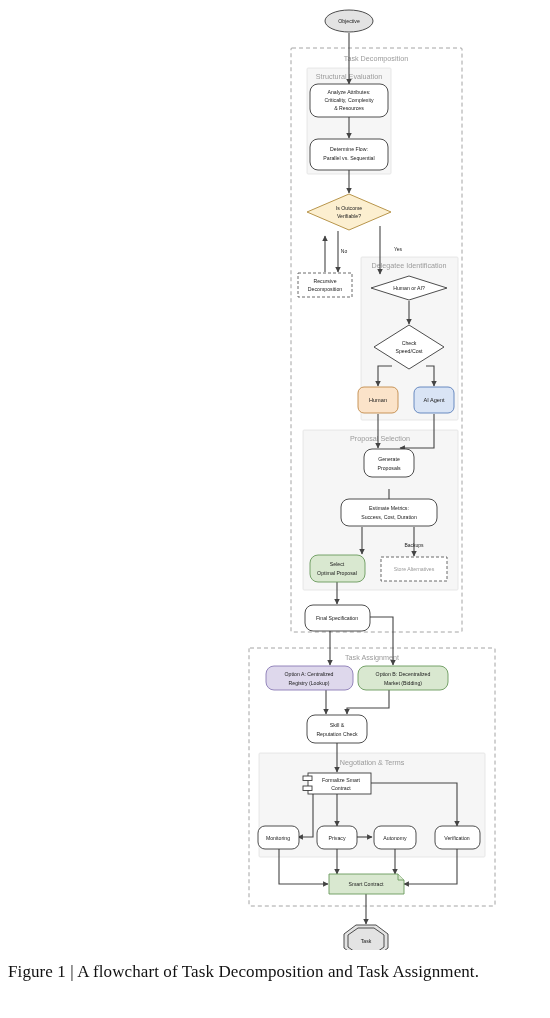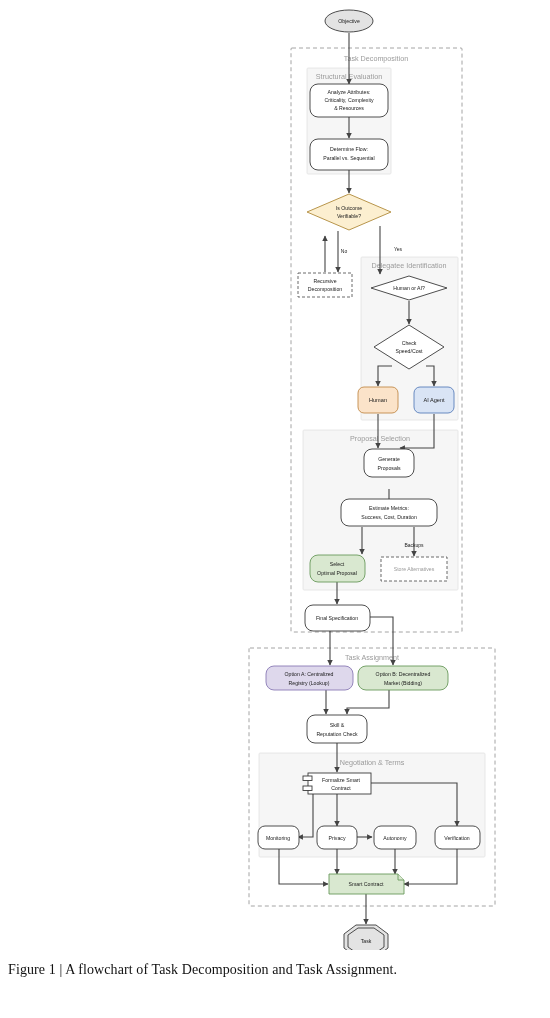--- a/index.html
+++ b/index.html
@@ -99,21 +99,21 @@
     fill: #222222;
     text-anchor: middle;
     font-family: "Liberation Sans", sans-serif;
   }
   #caption {
     position: absolute;
     left: 8px;
     top: 962px;
     width: 534px;
     font-family: "Liberation Serif", serif;
-    font-size: 14px;
+    font-size: 17px;
     color: #111111;
     letter-spacing: 0.1px;
   }
 </style>
 </head>
 <body>
 
 <div id="figure-root">
 
   <svg id="flow" viewBox="0 0 550 950">

